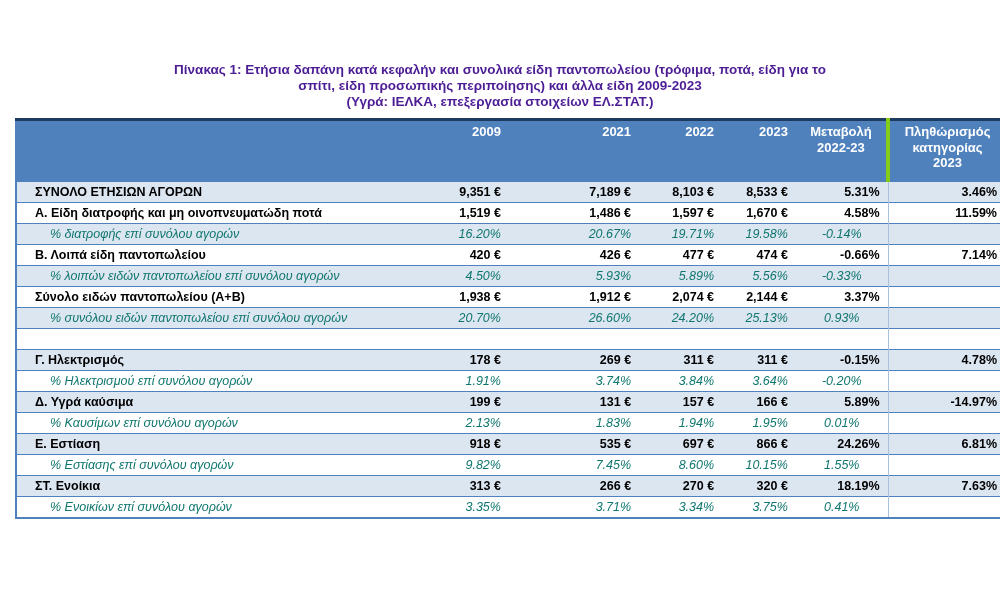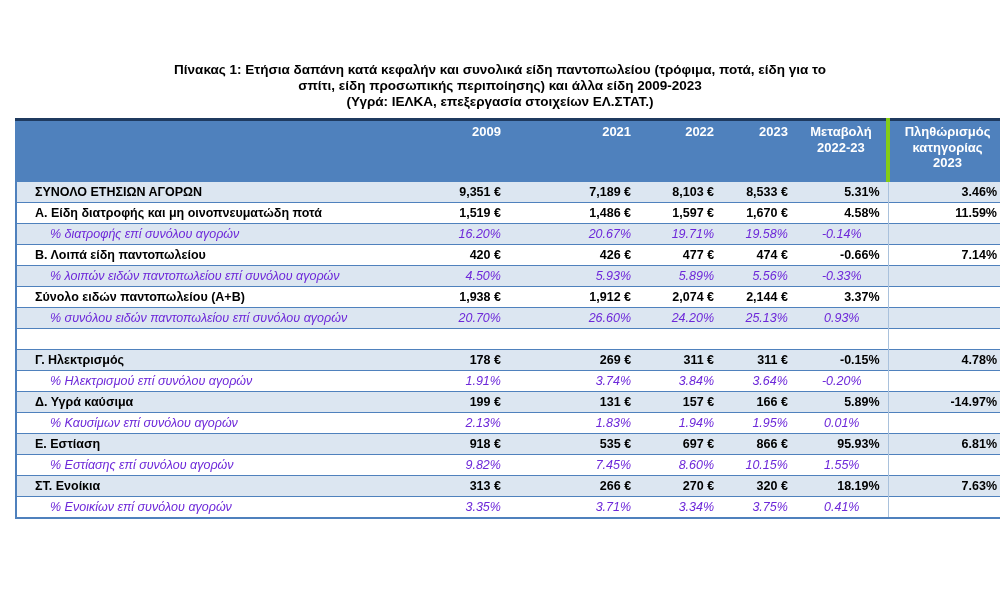--- a/index.html
+++ b/index.html
@@ -8,21 +8,21 @@
     background: #ffffff;
     width: 1000px;
     height: 590px;
     font-family: "Liberation Sans", sans-serif;
     overflow: hidden;
   }
   .title-block {
     margin: 62px auto 0 auto;
     width: 800px;
     text-align: center;
-    color: #000000;
+    color: #4c1d95;
     font-weight: bold;
     font-size: 13.5px;
     line-height: 16px;
   }
   table.main {
     border-collapse: collapse;
     table-layout: fixed;
     width: 992px;
     margin: 8px 0 0 15px;
     border-left: 2px solid #4F81BD;
@@ -51,21 +51,21 @@
     line-height: 16px;
     height: 16px;
     padding: 2px 8px;
     white-space: nowrap;
     overflow: hidden;
     color: #000000;
   }
   td.c-label { text-align: left; padding-left: 18px; }
   td.num { text-align: right; }
   tr.r-bold td { font-weight: bold; }
-  tr.r-pct td { font-style: italic; font-weight: normal; color: #6d28d9; }
+  tr.r-pct td { font-style: italic; font-weight: normal; color: #0f766e; }
   tr.r-pct td.c-label { padding-left: 33px; }
   tr.r-pct td.c-change { text-align: center; }
   tr.bg-light td { background: #DCE6F1; }
   tr.bg-white td { background: #ffffff; }
   td.c-last { font-weight: bold; font-style: normal !important; border-left: 1px solid #A9C1DC; }
 </style>
 </head>
 <body>
 
 <div class="title-block">
@@ -210,21 +210,21 @@
       <td class="num">1.95%</td>
       <td class="num c-change">0.01%</td>
       <td class="num c-last"></td>
     </tr>
     <tr class="r-bold bg-light">
       <td class="c-label">Ε. Εστίαση</td>
       <td class="num">918 €</td>
       <td class="num">535 €</td>
       <td class="num">697 €</td>
       <td class="num">866 €</td>
-      <td class="num c-change">95.93%</td>
+      <td class="num c-change">24.26%</td>
       <td class="num c-last">6.81%</td>
     </tr>
     <tr class="r-pct bg-white">
       <td class="c-label">% Εστίασης επί συνόλου αγορών</td>
       <td class="num">9.82%</td>
       <td class="num">7.45%</td>
       <td class="num">8.60%</td>
       <td class="num">10.15%</td>
       <td class="num c-change">1.55%</td>
       <td class="num c-last"></td>

